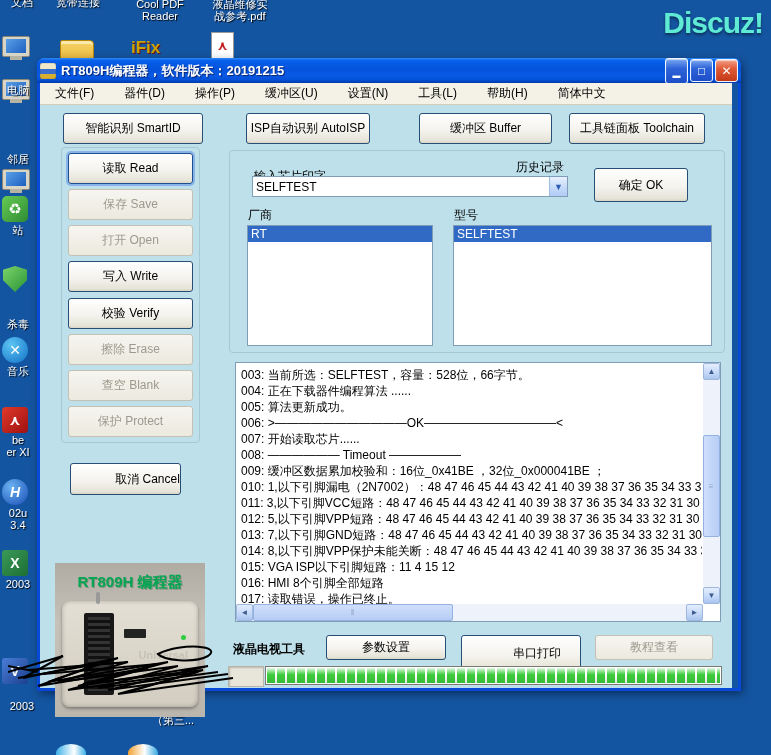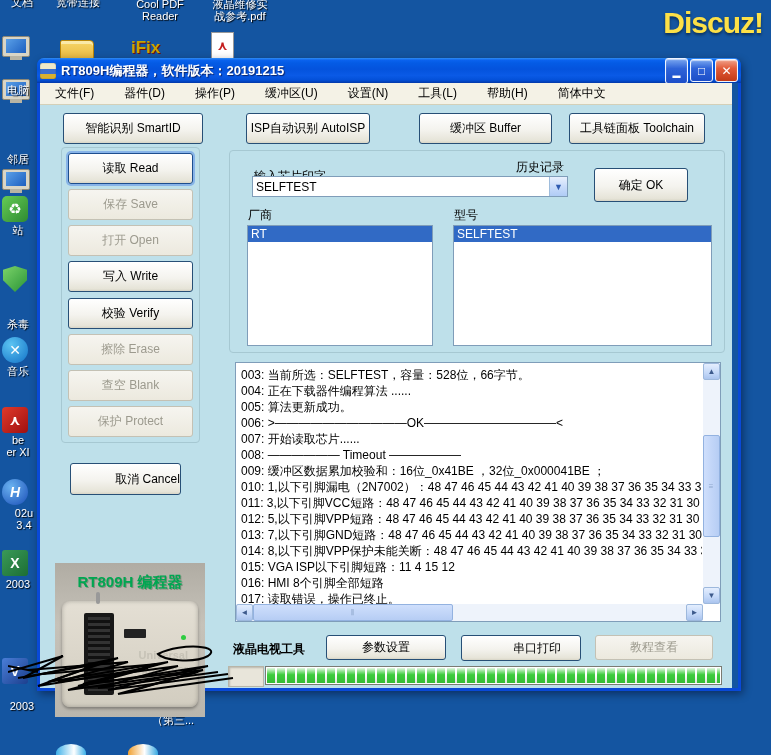--- a/index.html
+++ b/index.html
@@ -87,21 +87,21 @@
 <body>
 
 <div id="screen">
 
   <div class="abs dlbl" style="left:2px;top:-4px;width:40px;">文档</div>
   <div class="abs dlbl" style="left:38px;top:-4px;width:80px;">宽带连接</div>
   <div class="abs dlbl" style="left:125px;top:-2px;width:70px;">Cool PDF
 Reader</div>
   <div class="abs dlbl" style="left:205px;top:-2px;width:70px;">液晶维修实
 战参考.pdf</div>
-  <div class="abs" style="right:8px;top:6px;font-size:30px;font-weight:bold;color:#fde047;text-shadow:0 2px 3px rgba(0,0,0,.45);letter-spacing:-1px;">Discuz!</div>
+  <div class="abs" style="right:8px;top:6px;font-size:30px;font-weight:bold;color:#5eead4;text-shadow:0 2px 3px rgba(0,0,0,.45);letter-spacing:-1px;">Discuz!</div>
 
   <div class="abs mini-monitor" style="left:2px;top:36px;"></div>
   <div class="abs" style="left:60px;top:40px;width:32px;height:20px;background:linear-gradient(180deg,#f6d56a,#e8b63a);border:1px solid #b8860b;border-radius:2px 4px 3px 3px;box-shadow:inset 0 3px 0 #fae9a8;"></div>
   <div class="abs" style="left:131px;top:38px;font-size:17px;font-weight:bold;color:#c8a400;text-shadow:1px 1px 0 #701010;">iFix</div>
   <div class="abs sq" style="left:211px;top:32px;width:21px;height:25px;background:#fff;border:1px solid #999;color:#c41e1e;font-size:13px;">⋏</div>
 
   <div class="abs mini-monitor" style="left:2px;top:58px;"></div>
   <div class="abs dlbl" style="left:0px;top:84px;width:36px;">电脑</div>
 
   <div class="abs mini-monitor" style="left:2px;top:127px;"></div>
@@ -114,21 +114,21 @@
   <div class="abs dlbl" style="left:0px;top:294px;width:36px;margin-top:24px;">杀毒</div>
 
   <div class="abs sq" style="left:2px;top:337px;width:26px;height:26px;background:radial-gradient(circle at 35% 30%,#5cc4f2,#1272c8);border-radius:50%;font-size:14px;">✕</div>
   <div class="abs dlbl" style="left:0px;top:365px;width:36px;">音乐</div>
 
   <div class="abs sq" style="left:2px;top:407px;width:26px;height:26px;background:linear-gradient(135deg,#e03a2a,#a01010);border-radius:4px;font-size:14px;">⋏</div>
   <div class="abs dlbl" style="left:0px;top:434px;width:36px;">be
 er XI</div>
 
   <div class="abs sq" style="left:2px;top:479px;width:26px;height:26px;background:radial-gradient(circle at 35% 30%,#6ab2f0,#1a4fb8);border-radius:50%;font-size:14px;font-style:italic;">H</div>
-  <div class="abs dlbl" style="left:14px;top:507px;width:20px;">02u
+  <div class="abs dlbl" style="left:8px;top:507px;width:20px;">02u
 3.4</div>
 
   <div class="abs sq" style="left:2px;top:550px;width:26px;height:26px;background:linear-gradient(135deg,#3a9a58,#1c6e34);border-radius:3px;font-size:14px;">X</div>
   <div class="abs dlbl" style="left:0px;top:578px;width:36px;">2003</div>
 
   <div class="abs sq" style="left:2px;top:658px;width:26px;height:26px;background:linear-gradient(135deg,#4a7ed8,#1c3f8e);border-radius:3px;font-size:14px;">V</div>
   <div class="abs dlbl" style="left:0px;top:700px;width:44px;">2003</div>
 
   <div class="abs" style="left:74px;top:672px;width:28px;height:28px;border-radius:50%;background:conic-gradient(#52b043 0 25%,#1d76d2 0 50%,#f5c324 0 75%,#38a8e0 0);"></div>
   <div class="abs dlbl" style="left:38px;top:702px;width:100px;">360手机助手</div>
@@ -245,21 +245,21 @@
           <div class="sbtn" style="position:absolute;left:0;top:0;width:17px;height:17px;">◄</div>
           <div class="sthumb h" style="position:absolute;left:17px;top:0;width:200px;height:17px;">
               <span class="grip">⦀</span>
             </div>
           <div class="sbtn" style="position:absolute;right:0;top:0;width:17px;height:17px;">►</div>
         </div>
       </div>
 
       <div class="abs lbl" style="left:193px;top:536px;font-weight:bold;">液晶电视工具</div>
       <div class="abs xpbtn" style="left:286px;top:530px;width:120px;height:25px;">参数设置</div>
-      <div class="abs xpbtn" style="left:421px;top:530px;width:120px;height:26px;padding-left:32px;">串口打印</div>
+      <div class="abs xpbtn" style="left:421px;top:530px;width:120px;height:37px;padding-left:32px;">串口打印</div>
       <div class="abs xpbtn dis" style="left:555px;top:530px;width:118px;height:25px;">教程查看</div>
 
       <div class="abs" style="left:188px;top:561px;width:34px;height:19px;background:#e8e5da;border:1px solid #b8b5a8;box-shadow:inset 1px 1px 2px rgba(0,0,0,.2);"></div>
       <div class="abs" id="progress-track" style="left:225px;top:561px;right:10px;height:19px;">
         <div id="progress-fill" style="width:100%;"></div>
       </div>
     </div>
   </div>
 
   <svg class="abs" style="left:8px;top:644px;" width="235" height="58" viewBox="0 0 235 58">

